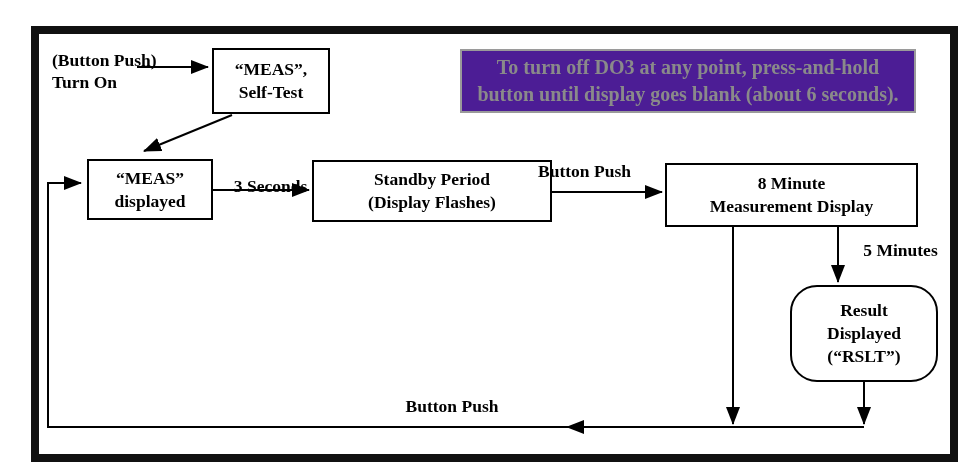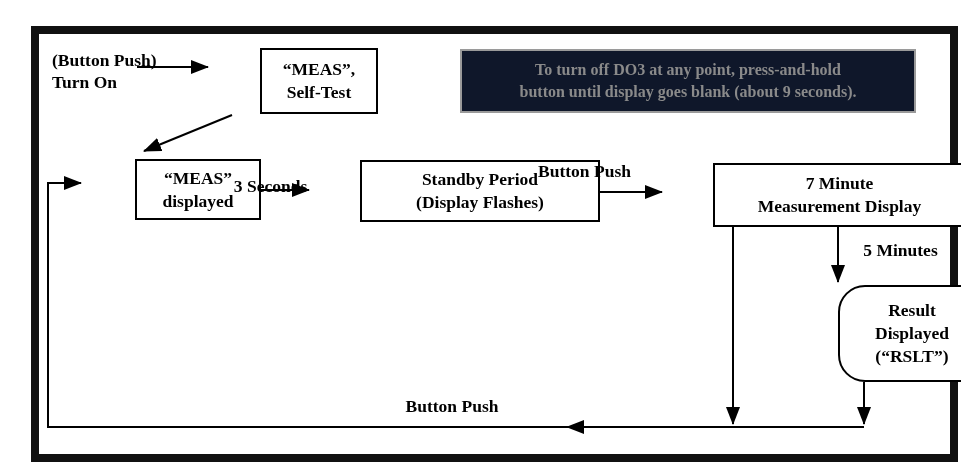--- a/index.html
+++ b/index.html
@@ -32,43 +32,42 @@
     border: 2px solid #000000;
     background: #ffffff;
     display: flex;
     flex-direction: column;
     align-items: center;
     justify-content: center;
     text-align: center;
     font-size: 17.5px;
     line-height: 1.3;
     z-index: 2;
-    margin-left: 48px;
   }
   .box-selftest   { left: 212px; top: 48px;  width: 118px; height: 66px; }
   .box-measdisp   { left: 87px;  top: 159px; width: 126px; height: 61px; text-align: right; }
   .box-standby    { left: 312px; top: 160px; width: 240px; height: 62px; }
   .box-measure    { left: 665px; top: 163px; width: 253px; height: 64px; }
   .box-result     { left: 790px; top: 285px; width: 148px; height: 97px; border-radius: 27px; }
   .note {
     position: absolute;
     left: 460px;
     top: 49px;
     width: 456px;
     height: 64px;
     box-sizing: border-box;
     border: 2px solid #9a9a9a;
     color: #8a8a8a;
-    background: #0f172a;
+    background: #4c1d95;
     display: flex;
     flex-direction: column;
     align-items: center;
     justify-content: center;
     text-align: center;
-    font-size: 16px;
+    font-size: 20px;
     line-height: 1.35;
     z-index: 2;
   }
   .lbl {
     position: absolute;
     font-size: 17.5px;
     line-height: 1.25;
     z-index: 3;
     white-space: nowrap;
   }
@@ -110,40 +109,40 @@
   <line x1="512" y1="192" x2="662" y2="192" marker-end="url(#ah)"></line>
   <line x1="838" y1="227" x2="838" y2="282" marker-end="url(#ah)"></line>
   <line x1="733" y1="227" x2="733" y2="424" marker-end="url(#ah)"></line>
   <line x1="864" y1="382" x2="864" y2="424" marker-end="url(#ah)"></line>
   <path d="M864,427 L48,427 L48,183 L81,183" marker-end="url(#ah)"></path>
   <polygon points="566,427 584,420 584,434"></polygon>
 </svg>
 
 <div class="note">
   <div>To turn off DO3 at any point, press-and-hold</div>
-  <div>button until display goes blank (about 9 seconds).</div>
+  <div>button until display goes blank (about 6 seconds).</div>
 </div>
 
 <div class="fbox box-selftest">
   <div>“MEAS”,</div>
   <div>Self-Test</div>
 </div>
 
 <div class="fbox box-measdisp">
   <div>“MEAS”</div>
   <div>displayed</div>
 </div>
 
 <div class="fbox box-standby">
   <div>Standby Period</div>
   <div>(Display Flashes)</div>
 </div>
 
 <div class="fbox box-measure">
-  <div>7 Minute</div>
+  <div>8 Minute</div>
   <div>Measurement Display</div>
 </div>
 
 <div class="fbox box-result">
   <div>Result</div>
   <div>Displayed</div>
   <div>(“RSLT”)</div>
 </div>
 
 <div class="lbl lbl-turnon">

